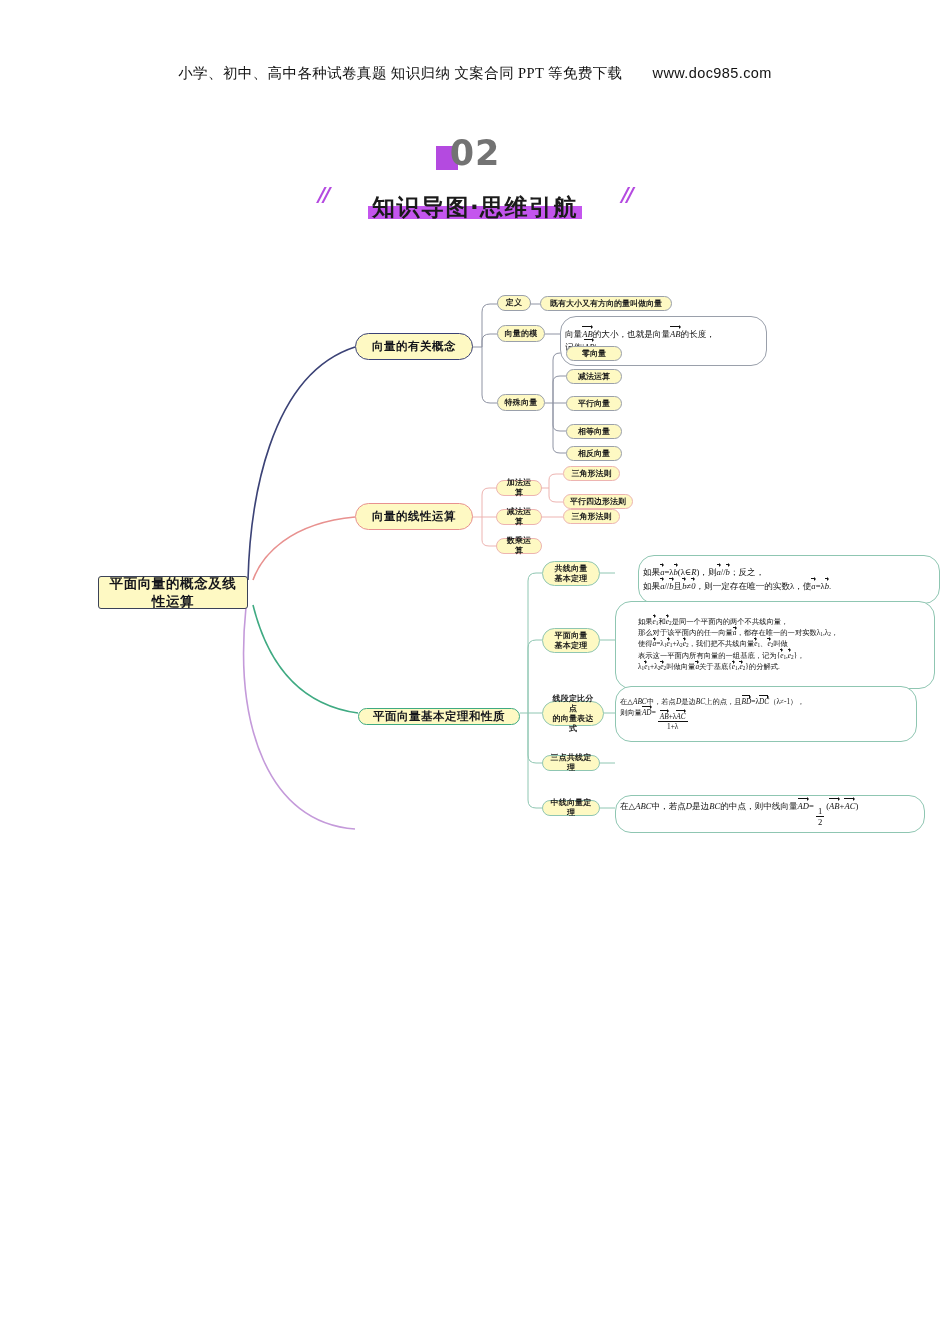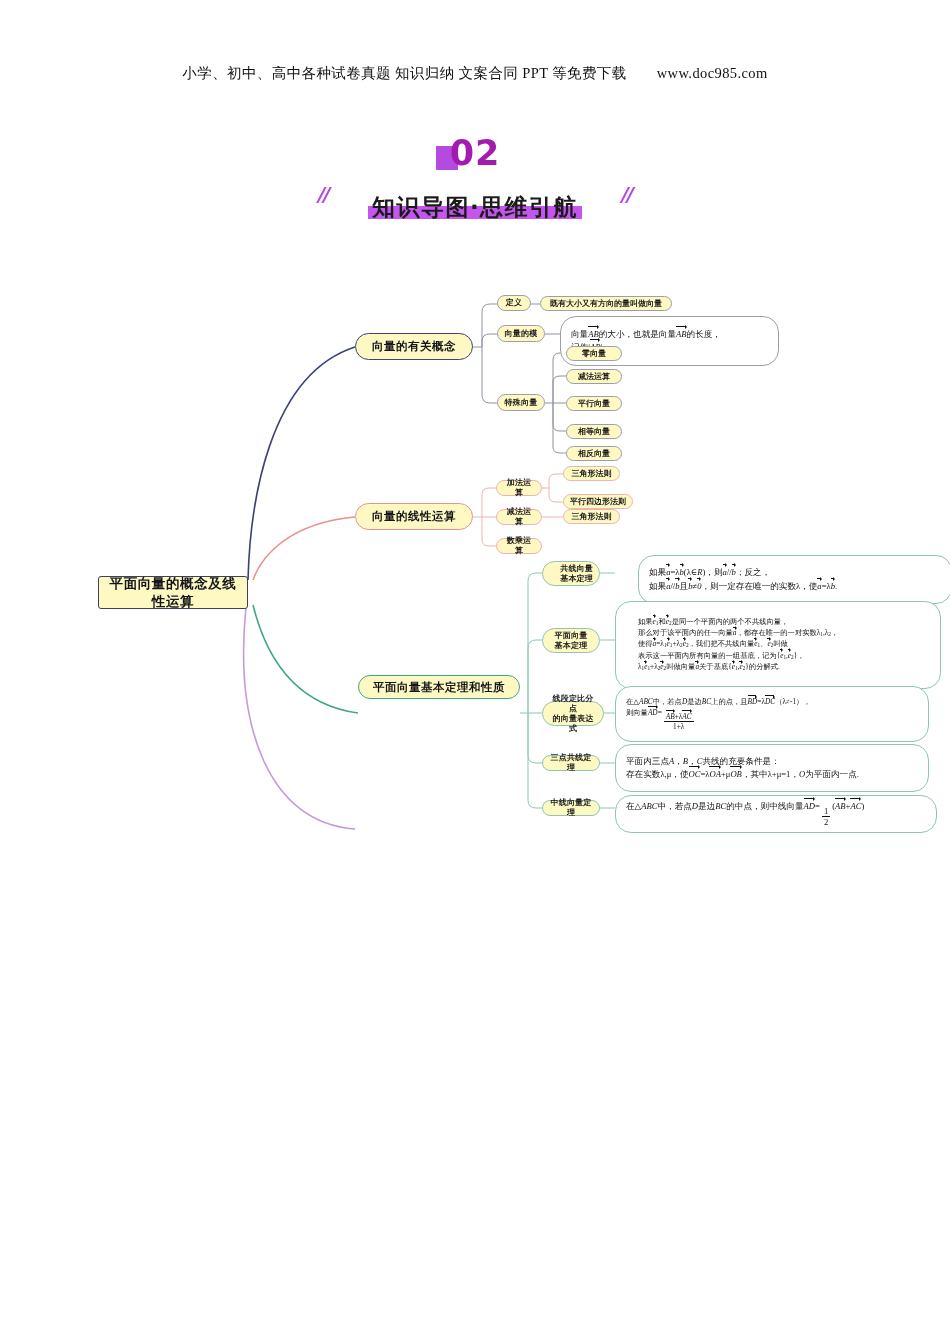--- a/index.html
+++ b/index.html
@@ -1,27 +1,27 @@
 <!DOCTYPE html>
 <html><head>
 <meta charset="utf-8">
 <style>
   html,body{margin:0;padding:0;background:#fff;}
   body{width:950px;height:1344px;position:relative;font-family:"Liberation Sans","DejaVu Sans",sans-serif;color:#1a1a1a;}
 
   
   .site-header{position:absolute;left:0;top:64px;width:950px;text-align:center;
     font-family:"Liberation Serif","DejaVu Serif",serif;font-size:14.5px;color:#111;letter-spacing:.4px;}
-  .site-header .url{margin-left:26px;font-family:Liberation Serif, serif;}
+  .site-header .url{margin-left:26px;font-family:Liberation Sans, sans-serif;}
 
   
   .title-block{position:absolute;left:0;top:132px;width:950px;text-align:center;}
   .num-wrap{position:relative;display:inline-block;height:42px;}
   .num-square{position:absolute;left:-14px;top:14px;width:22px;height:24px;background:#b44ae0;}
-  .num-text{position:relative;font-family:"DejaVu Sans",sans-serif;font-size:35px;font-weight:700;color:#a21caf;letter-spacing:1px;line-height:42px;}
+  .num-text{position:relative;font-family:"DejaVu Sans",sans-serif;font-size:35px;font-weight:700;color:#737373;letter-spacing:1px;line-height:42px;}
   .title-row{position:relative;display:inline-block;margin-top:18px;padding:0 10px;}
   .title-hl{position:absolute;left:6px;right:6px;bottom:4px;height:13px;background:#c455ee;z-index:0;}
   .title-text{position:relative;z-index:1;font-family:"DejaVu Sans",sans-serif;font-weight:700;font-size:23px;letter-spacing:1.5px;color:#1b1b1b;}
   .slashes{position:absolute;top:8px;font-family:"DejaVu Sans",sans-serif;color:#b44ae0;font-size:20px;font-weight:700;font-style:italic;letter-spacing:-2px;}
   .sl-left{left:318px;} .sl-right{right:318px;}
 
   
   #map{position:absolute;left:0;top:255px;width:950px;height:620px;}
   #wires{position:absolute;left:0;top:0;width:950px;height:620px;}
 
@@ -50,21 +50,21 @@
 
   
   .l3{border-radius:999px;border-width:1px;border-style:solid;font-size:8px;font-weight:700;
       color:#1b1b1b;padding:0 6px;}
   .l3.g{border-color:#9aa0ab;}
   .l3.r{border-color:#edb4b1;}
 
   
   .info{border-radius:16px;border:1px solid #8fc6b2;background:#fff;
         font-family:"Liberation Serif","DejaVu Serif",serif;font-size:8.6px;color:#111;
-        padding:5px 10px;display:flex;flex-direction:column;justify-content:center;
+        padding:5px 4px;display:flex;flex-direction:column;justify-content:center;
         line-height:1.55;text-align:left;align-items:flex-start;}
   .info.gray{border-color:#9aa0ab;}
   .info .ln{white-space:nowrap;}
   .info.tiny{font-size:7.3px;line-height:1.5;}
   i.v{font-style:italic;}
   .ar{position:relative;display:inline-block;}
   .ar::before{content:"";position:absolute;left:0;right:1px;top:-.2em;border-top:1px solid #111;}
   .ar::after{content:"";position:absolute;right:0;top:-.33em;border:2.2px solid transparent;border-left-color:#111;border-right:0;}
   .frac{display:inline-flex;flex-direction:column;align-items:center;vertical-align:-0.55em;margin:0 2px;}
   .frac .t{border-bottom:1px solid #111;padding:0 2px;line-height:1.25;}
@@ -177,23 +177,23 @@
 <div class="node l1 c-red" style="left:355px;top:248px;width:118px;height:27px;">向量的线性运算</div>
 
 <div class="node l2 r" style="left:496px;top:225px;width:46px;height:16px;">加法运算</div>
 <div class="node l2 r" style="left:496px;top:254px;width:46px;height:16px;">减法运算</div>
 <div class="node l2 r" style="left:496px;top:283px;width:46px;height:16px;">数乘运算</div>
 
 <div class="node l3 r" style="left:563px;top:211px;width:57px;height:15px;">三角形法则</div>
 <div class="node l3 r" style="left:563px;top:239px;width:70px;height:15px;">平行四边形法则</div>
 <div class="node l3 r" style="left:563px;top:254px;width:57px;height:15px;">三角形法则</div>
 
-<div class="node l1 c-green" style="left:358px;top:420px;width:162px;height:24px;text-align:right;">平面向量基本定理和性质</div>
-
-<div class="node l2 e two-line" style="left:542px;top:306px;width:58px;height:25px;align-items:flex-end;">
+<div class="node l1 c-green" style="left:358px;top:453px;width:162px;height:17px;text-align:right;">平面向量基本定理和性质</div>
+
+<div class="node l2 e two-line" style="left:542px;top:306px;width:58px;height:25px;">
   <span>共线向量</span>
   <span>基本定理</span>
 </div>
 <div class="node l2 e two-line" style="left:542px;top:373px;width:58px;height:25px;">
   <span>平面向量</span>
   <span>基本定理</span>
 </div>
 <div class="node l2 e two-line" style="left:542px;top:446px;width:62px;height:25px;">
   <span>线段定比分点</span>
   <span>的向量表达式</span>
@@ -215,24 +215,20 @@
 </div>
 
 <div class="info tiny" style="position:absolute;left:615px;top:431px;width:292px;height:44px;">
   <span class="ln">在△<i class="v">ABC</i>中，若点<i class="v">D</i>是边<i class="v">BC</i>上的点，且<i class="v ar">BD</i>=λ<i class="v ar">DC</i>（λ≠-1），</span>
   <span class="ln">则向量<i class="v ar">AD</i>=<span class="frac">
           <span class="t"><i class="v ar">AB</i>+λ<i class="v ar">AC</i></span>
           <span class="b">1+λ</span>
         </span></span>
 </div>
 
-<div class="info" style="position:absolute;left:615px;top:489px;width:292px;height:36px;">
-  <span class="ln">平面内三点<i class="v">A</i>，<i class="v">B</i>，<i class="v">C</i>共线的充要条件是：</span>
-  <span class="ln">存在实数λ,μ，使<i class="v ar">OC</i>=λ<i class="v ar">OA</i>+μ<i class="v ar">OB</i>，其中λ+μ=1，<i class="v">O</i>为平面内一点.</span>
-</div>
 
 <div class="info" style="position:absolute;left:615px;top:540px;width:300px;height:26px;">
   <span class="ln">在△<i class="v">ABC</i>中，若点<i class="v">D</i>是边<i class="v">BC</i>的中点，则中线向量<i class="v ar">AD</i>=<span class="frac">
           <span class="t">1</span>
           <span class="b">2</span>
         </span>(<i class="v ar">AB</i>+<i class="v ar">AC</i>)</span>
 </div>
 
 
 </div>

